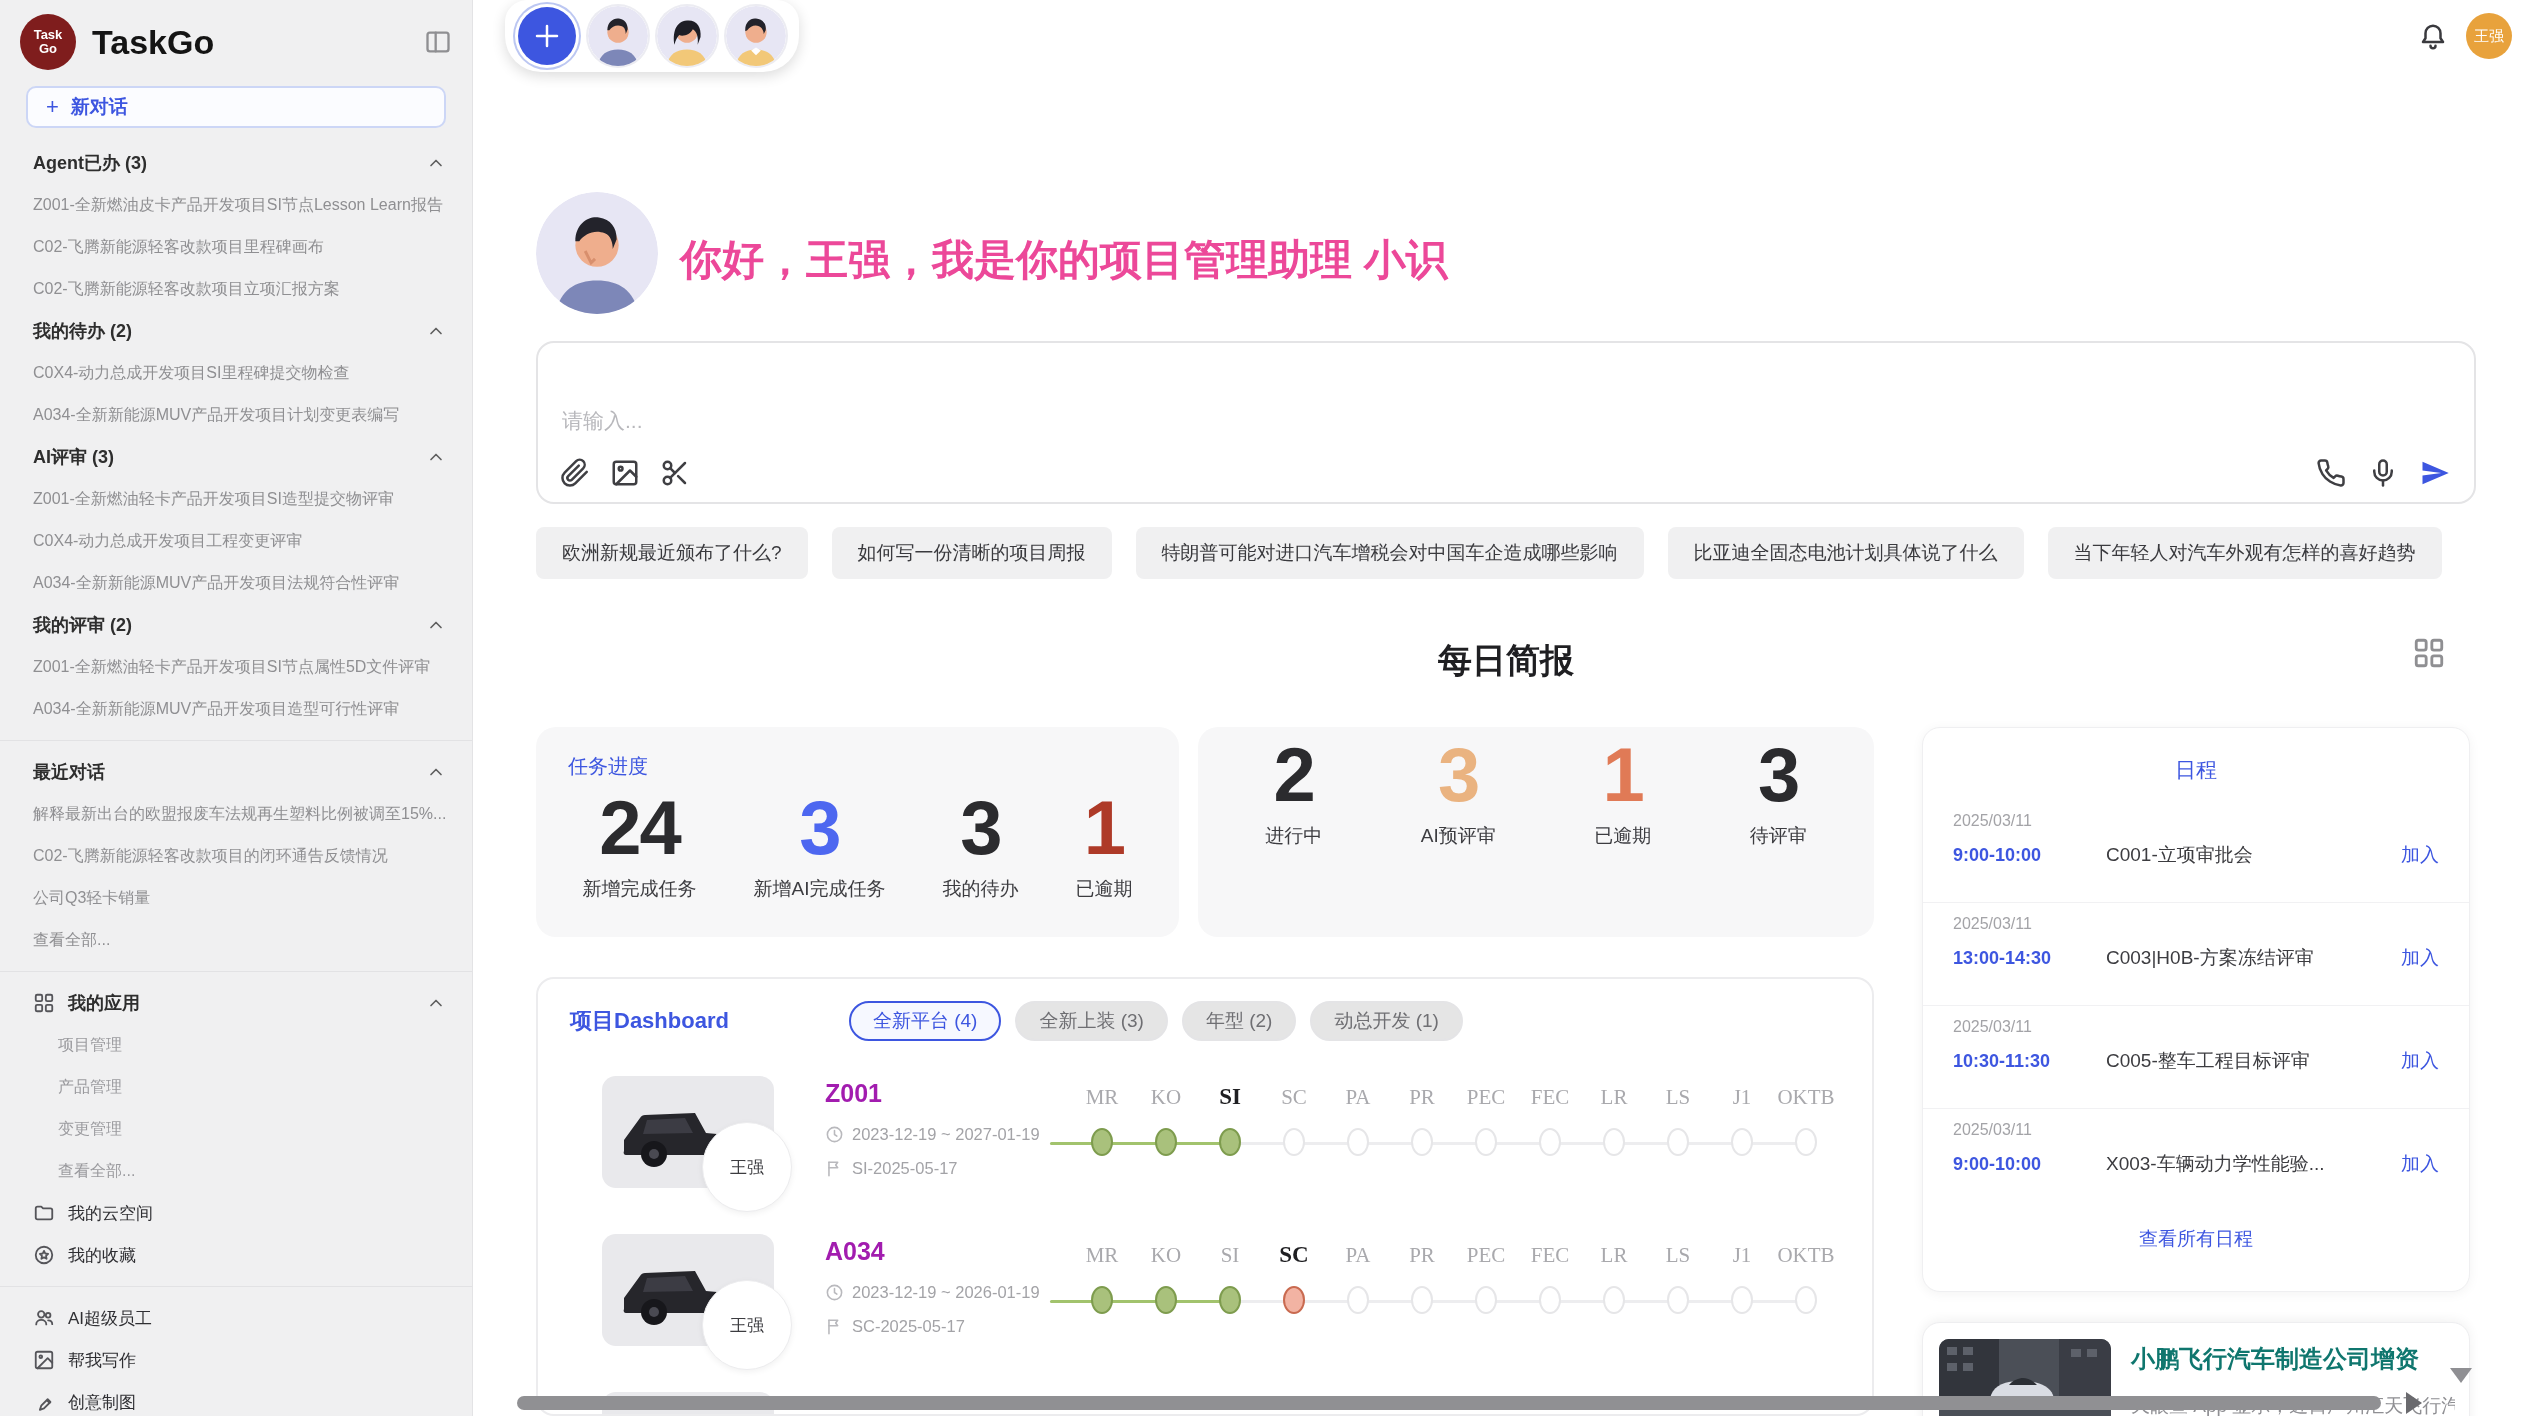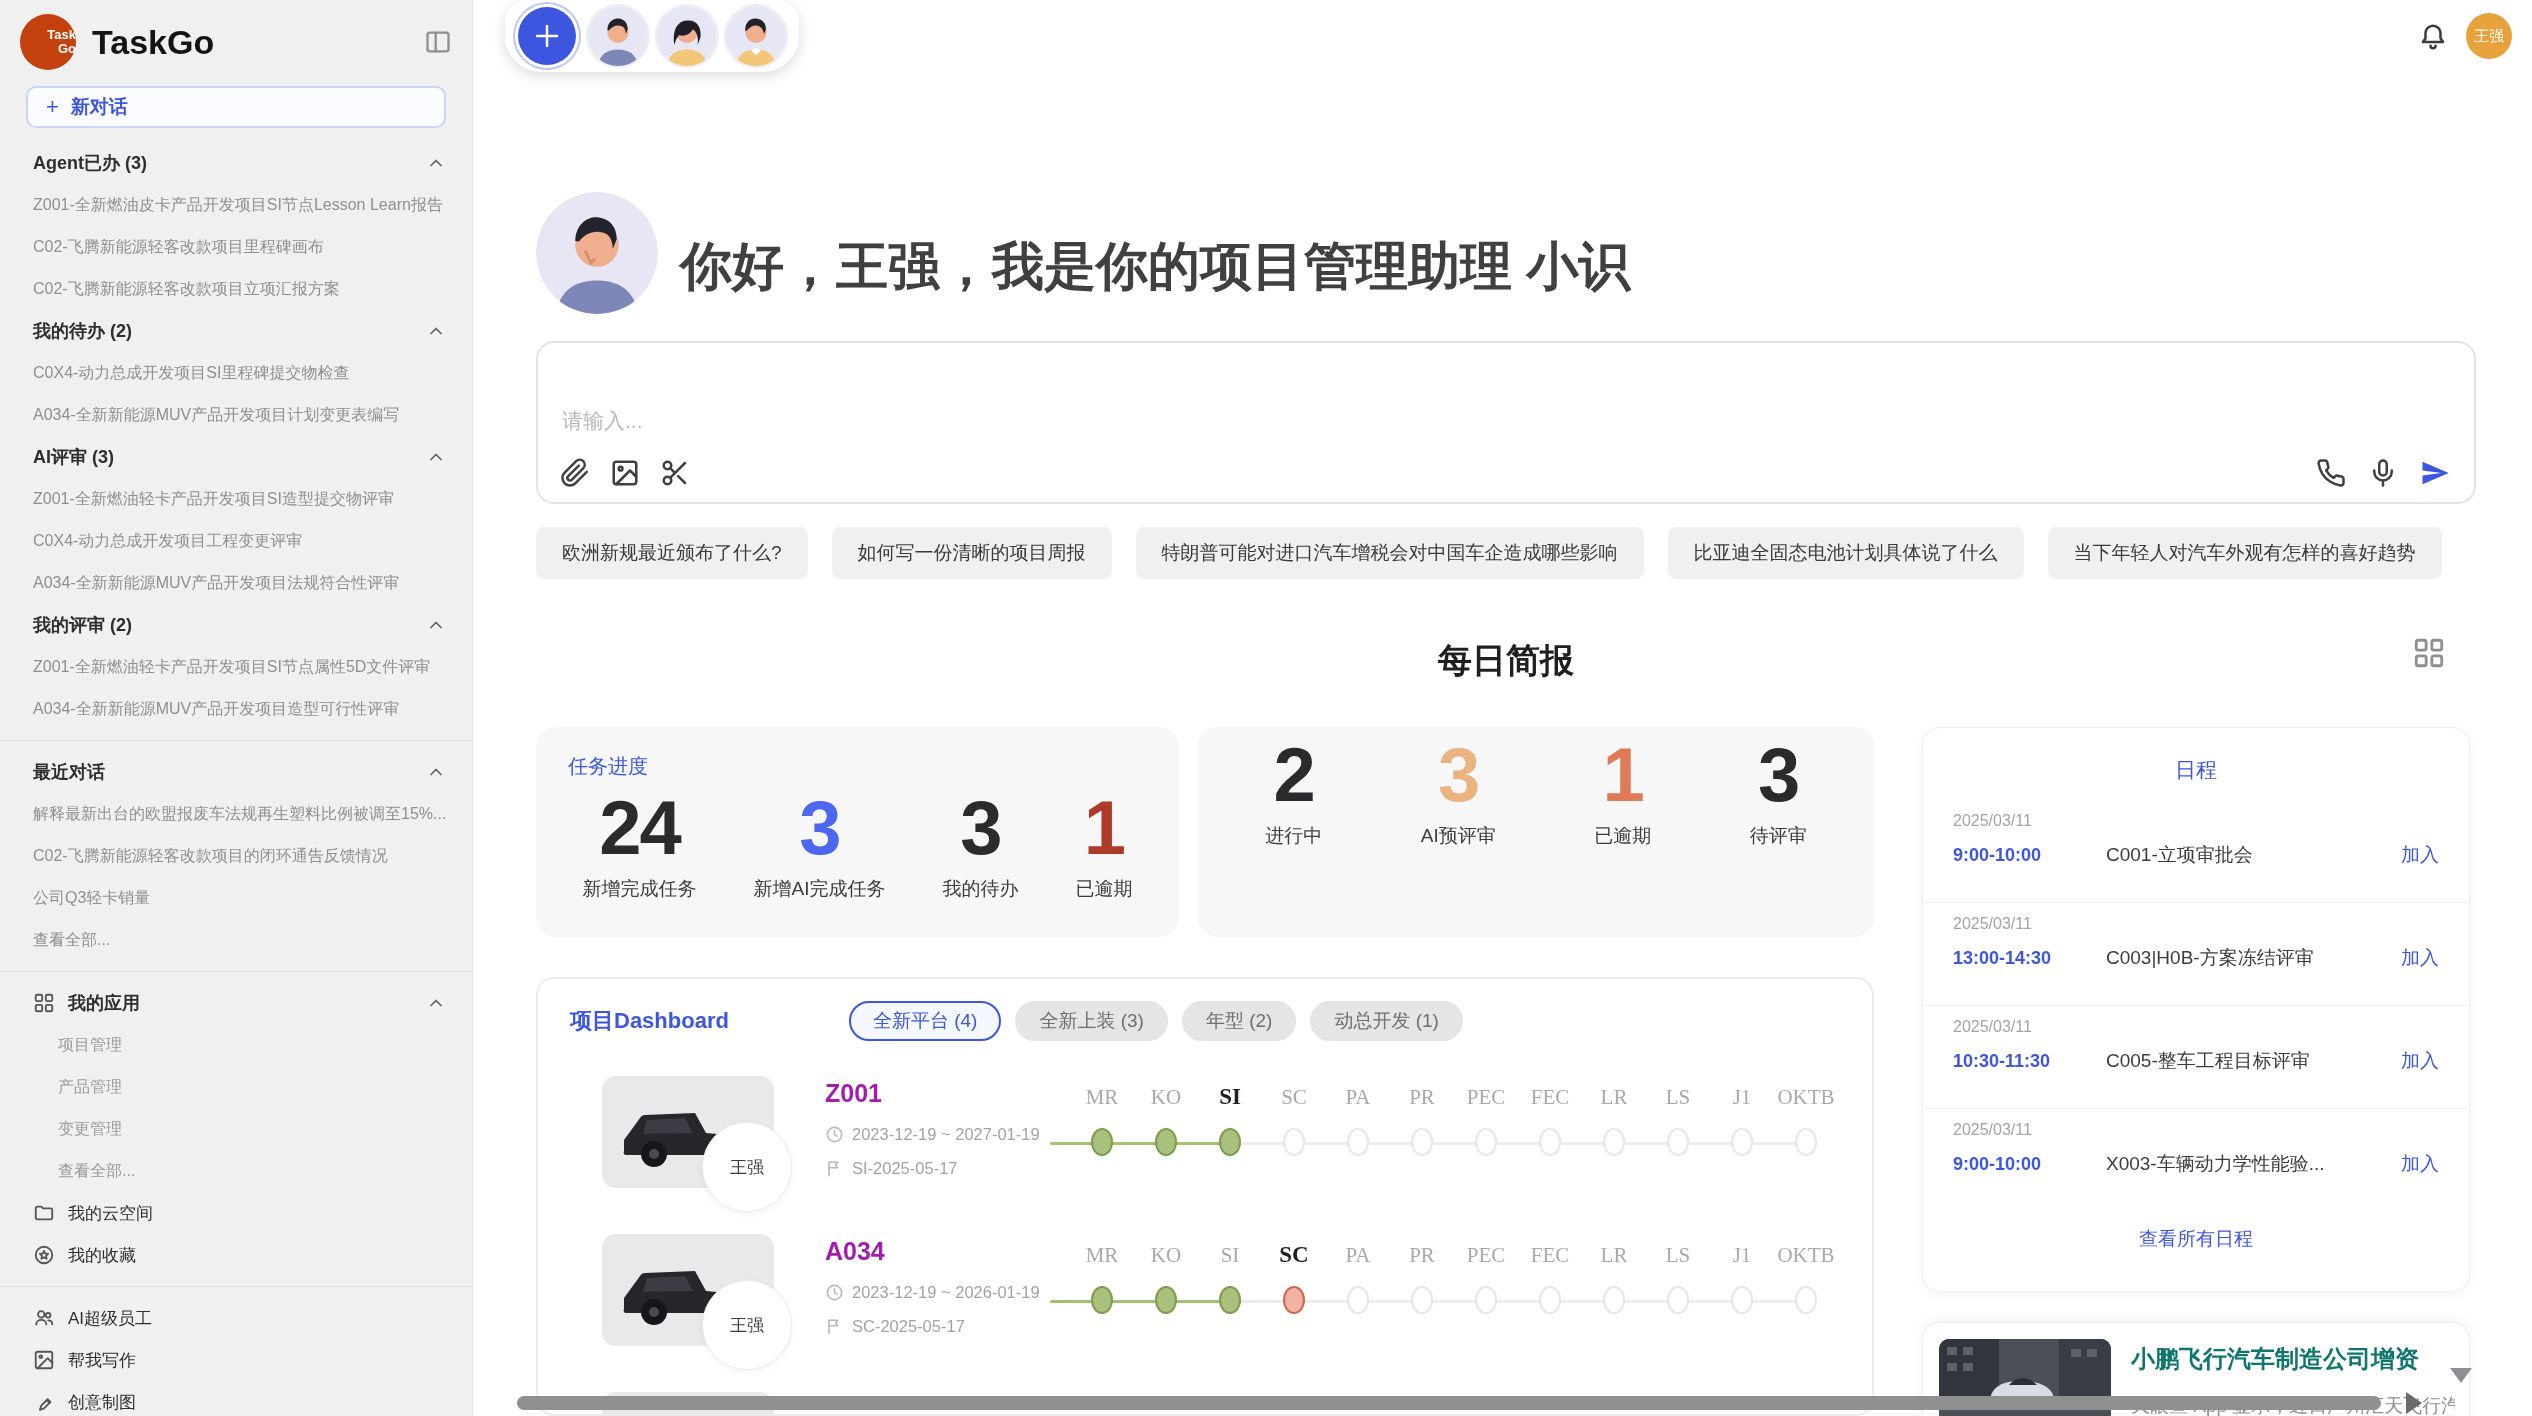--- a/index.html
+++ b/index.html
@@ -4,22 +4,22 @@
 <style>
   * { margin:0; padding:0; box-sizing:border-box; }
   html,body { width:2532px; height:1416px; overflow:hidden; background:#fff;
     font-family:"Liberation Sans","DejaVu Sans",sans-serif; color:#222; }
   .page { position:relative; width:2532px; height:1416px; }
 
   
   .sidebar { position:absolute; left:0; top:0; width:473px; height:1416px;
     background:#f0f0f1; border-right:1px solid #e3e3e5; }
   .sb-head { display:flex; align-items:center; padding:14px 20px 10px 20px; }
-  .logo-circle { width:56px; height:56px; border-radius:50%; background:#c2410c;
-    color:#fff; display:flex; flex-direction:column; align-items:flex-end; justify-content:center;
+  .logo-circle { width:56px; height:56px; border-radius:50%; background:#7f1d1d;
+    color:#fff; display:flex; flex-direction:column; align-items:center; justify-content:center;
     font-size:13px; line-height:14px; font-weight:700; flex:0 0 auto; }
   .app-title { font-size:34px; font-weight:700; color:#141414; margin-left:16px; flex:1; }
   .panel-toggle { color:#8f8f92; width:28px; height:28px; cursor:pointer; }
   .newchat { margin:6px 26px 14px 26px; height:42px; border:2px solid #ccd6f6; background:#fbfcff;
     border-radius:10px; display:flex; align-items:center; padding:0 18px; color:#3d56e0;
     font-size:19px; font-weight:600; cursor:pointer; }
   .newchat .plus { font-size:22px; margin-right:12px; font-weight:400; }
   .srow { height:42px; display:flex; align-items:center; padding:0 26px 0 33px; white-space:nowrap; }
   .shead { font-size:18px; font-weight:700; color:#2e2e2e; }
   .shead .sp { flex:1; }
@@ -42,21 +42,21 @@
     box-shadow:0 0 0 2px #ececf2; }
   .tb-ava svg { display:block; }
   .bell { position:absolute; left:2418px; top:22px; width:30px; height:30px; color:#3a3a3e; cursor:pointer; }
   .user-ava { position:absolute; left:2466px; top:13px; width:46px; height:46px; border-radius:50%;
     background:#e8a23c; color:#fff; font-size:15px; display:flex; align-items:center;
     justify-content:center; cursor:pointer; }
 
   
   .greet-ava { position:absolute; left:536px; top:192px; width:122px; height:122px;
     border-radius:50%; overflow:hidden; }
-  .greet-txt { position:absolute; left:680px; top:232px; font-size:52px; font-weight:700; color:#404040; }
+  .greet-txt { position:absolute; left:680px; top:232px; font-size:42px; font-weight:700; color:#ec4899; }
 
   
   .composer { position:absolute; left:536px; top:341px; width:1940px; height:163px;
     border:2px solid #e4e4e6; border-radius:18px; background:#fff; cursor:text; }
   .placeholder { position:absolute; left:24px; top:64px; font-size:21px; color:#b8b8bc; }
   .comp-icons-l { position:absolute; left:22px; bottom:14px; display:flex; gap:20px; }
   .comp-icons-r { position:absolute; right:24px; bottom:14px; display:flex; gap:22px; }
   .cicon { width:30px; height:30px; color:#3f3f43; cursor:pointer; }
   .cicon.send { color:#3d56e0; }
 

